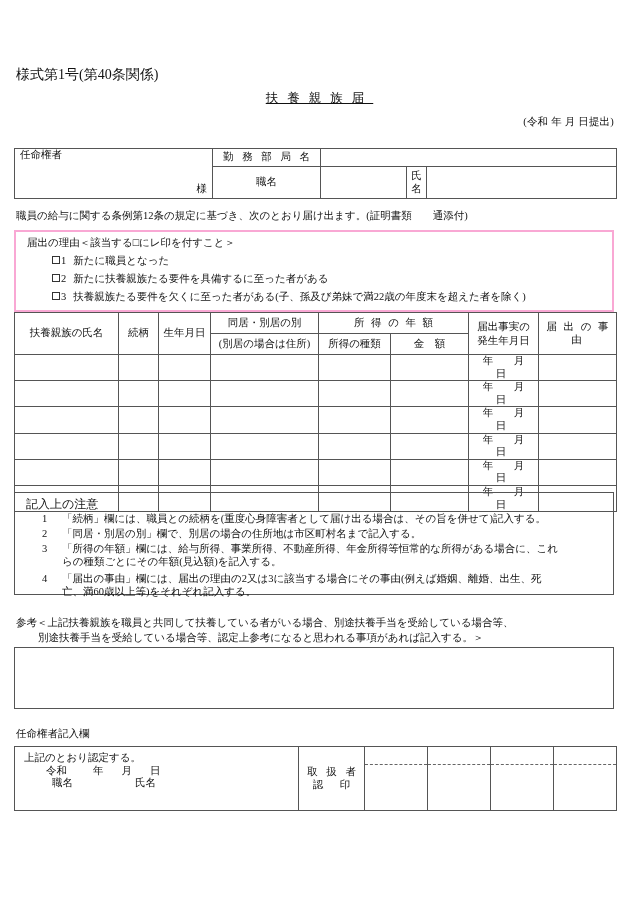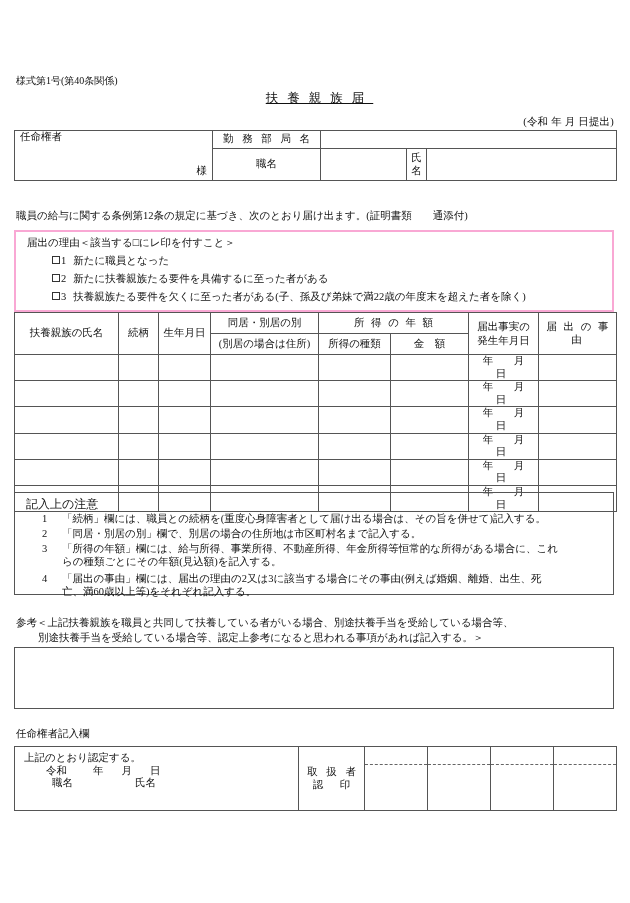--- a/index.html
+++ b/index.html
@@ -17,22 +17,21 @@
   }
   .page {
     position: absolute;
     left: 0; top: 0;
     width: 630px;
     height: 903px;
   }
   .form-no {
     position: absolute;
     left: 16px; top: 66px;
-    font-size: 10px;
-    margin-top: 8px;
+    font-size: 14px;
   }
   .doc-title {
     position: absolute;
     left: 0; top: 90px;
     width: 630px;
     text-align: center;
     font-size: 12.5px;
     letter-spacing: 9px;
     text-indent: 9px;
     text-decoration: underline;
@@ -53,21 +52,21 @@
   table.grid td {
     border: 1px solid #555555;
     padding: 0;
     vertical-align: middle;
     text-align: center;
     font-size: 10.5px;
     line-height: 1.2;
   }
   
   #appointer-table {
-    left: 14px; top: 130px; width: 602px; padding-left: 43px;
+    left: 14px; top: 148px; width: 602px; padding-left: 43px;
   }
   .cell-appointer {
     text-align: left !important;
     padding-left: 5px !important;
     vertical-align: top !important;
     height: 18px;
   }
   .sp3 { letter-spacing: 3px; text-indent: 3px; }
   .sp2 { letter-spacing: 2px; text-indent: 2px; }
   .vert {

